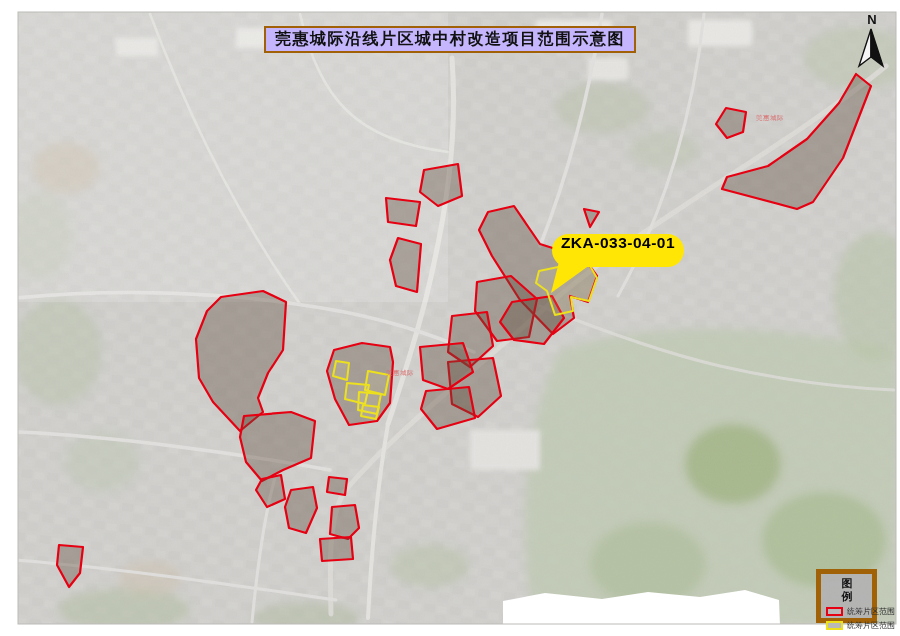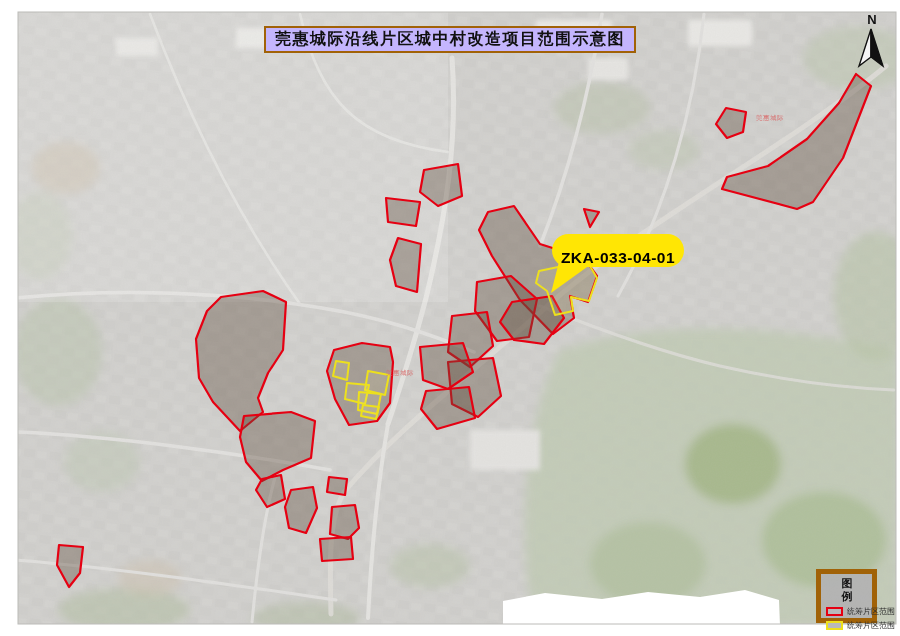--- a/index.html
+++ b/index.html
@@ -5,21 +5,21 @@
   html,body{margin:0;padding:0;background:#ffffff;}
   .stage{position:relative;width:900px;height:636px;background:#ffffff;overflow:hidden;
          font-family:"Liberation Sans","DejaVu Sans",sans-serif;}
   .base-svg{position:absolute;left:0;top:0;display:block;}
 
   .map-title{position:absolute;left:50%;transform:translateX(-50%);top:13px;
     background:#c4b5fd;border:2px solid #a16207;padding:1px 9px;white-space:nowrap;
     font-size:16px;font-weight:bold;letter-spacing:1.5px;color:#111;z-index:6;margin-top:13px;}
 
   .callout{position:absolute;left:552px;top:234px;width:132px;height:33px;border-radius:17px;
-    display:flex;align-items:flex-end;justify-content:center;z-index:5;
+    display:flex;align-items:flex-start;justify-content:center;z-index:5;
     font-weight:bold;font-size:15.5px;letter-spacing:0.5px;color:#000;}
 
   .north{position:absolute;left:853px;top:14px;width:36px;text-align:center;z-index:6;}
   .north-n{font-size:13px;font-weight:bold;color:#111;line-height:12px;margin-left:2px;}
 
   .legend{position:absolute;left:816px;top:569px;width:61px;height:54px;box-sizing:border-box;
     background:rgba(179,179,179,0.96);border:5px solid #a16207;padding:3px 4px 2px 5px;z-index:6;}
   .legend-title{text-align:center;font-weight:bold;font-size:11px;letter-spacing:6px;
     padding-left:6px;color:#111;line-height:13px;}
   .legend-item{display:flex;align-items:center;gap:4px;margin-top:3px;text-align:right;}

